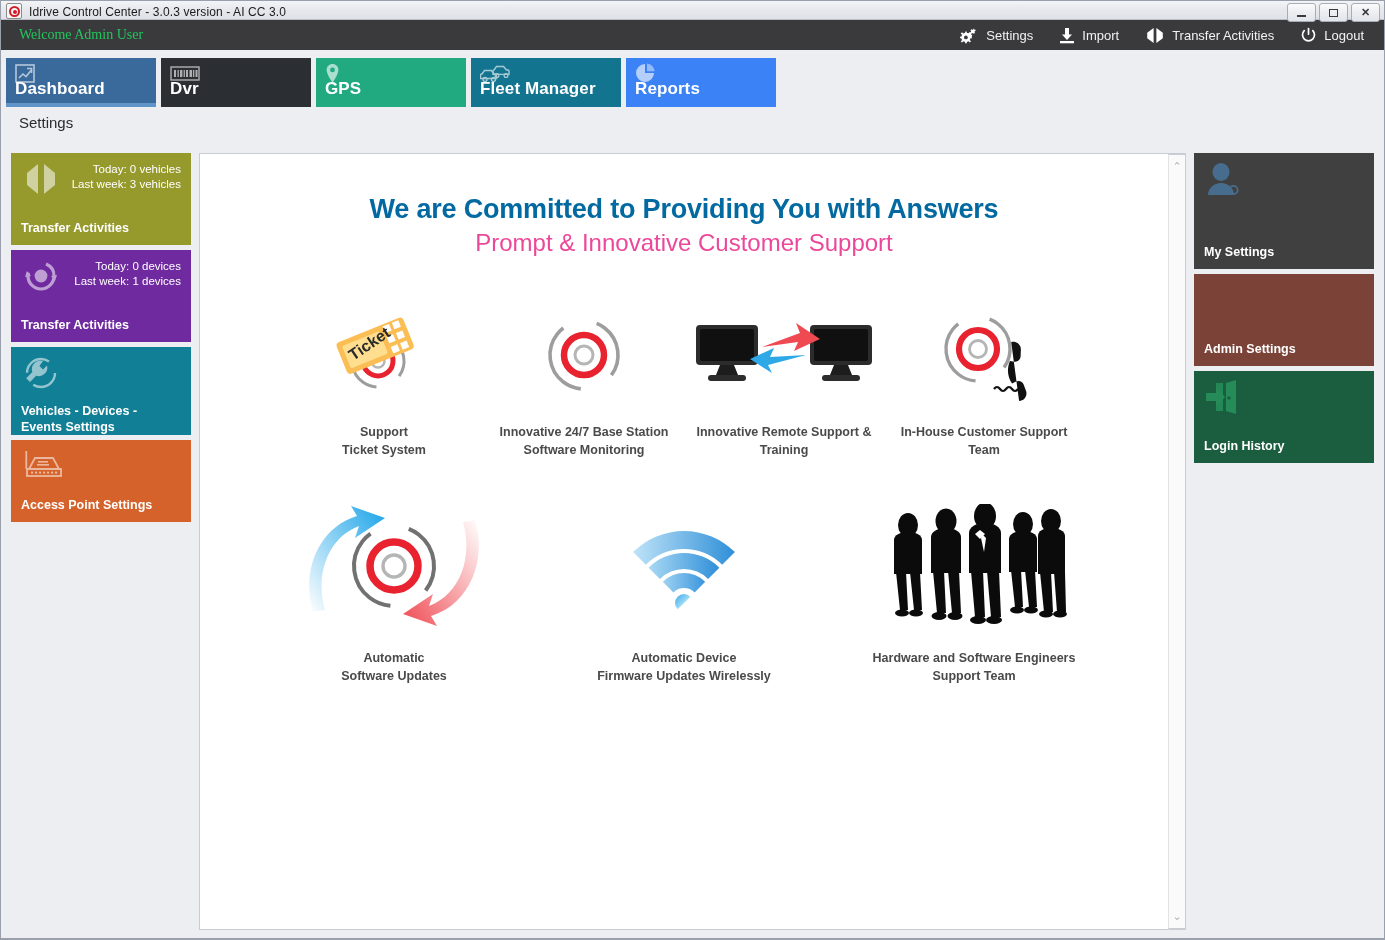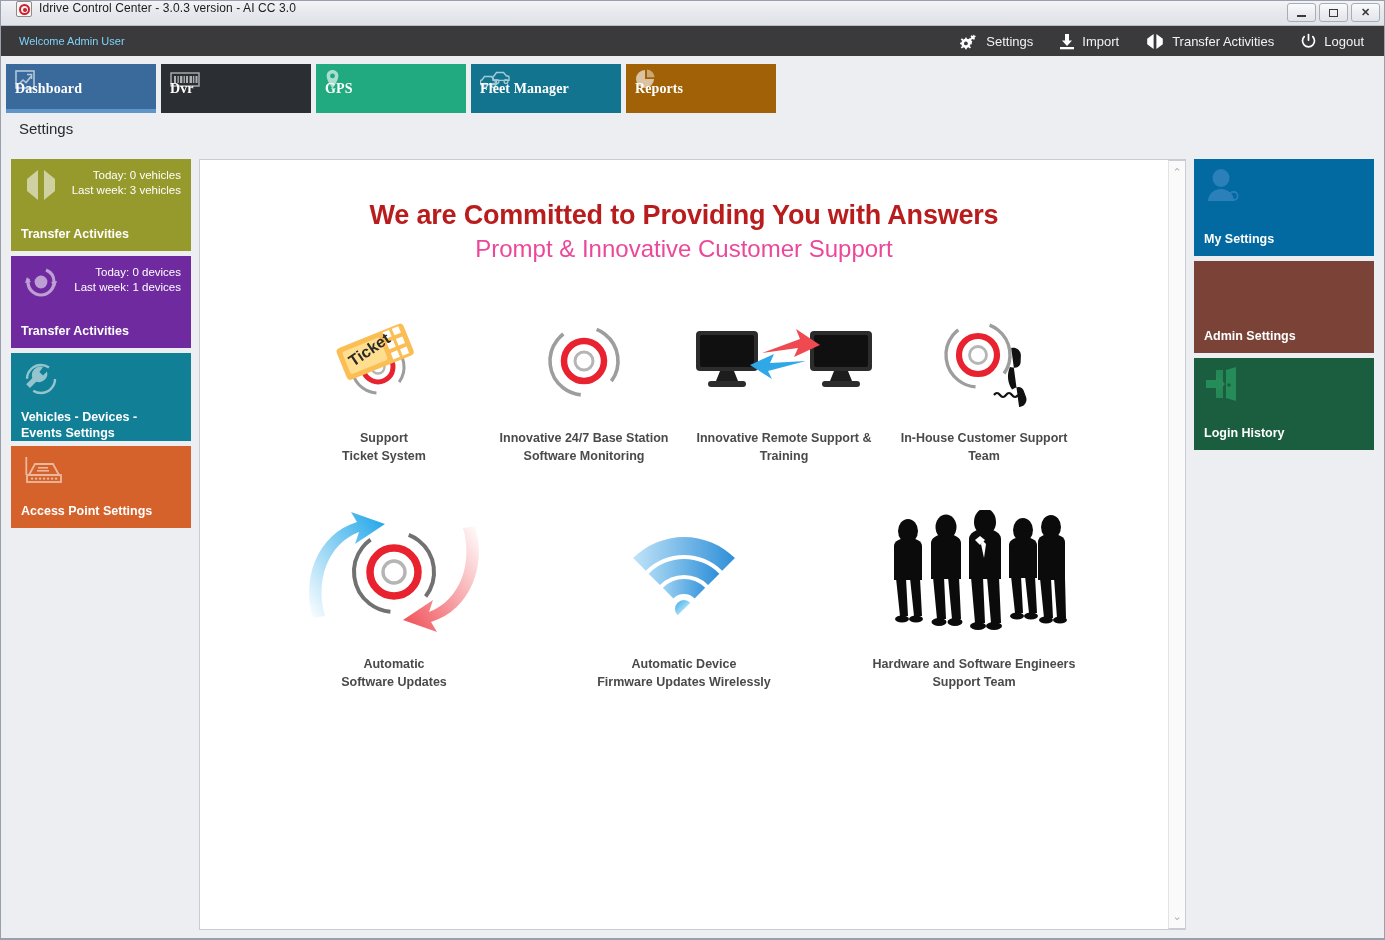--- a/index.html
+++ b/index.html
@@ -15,25 +15,25 @@
     left: 0; top: 0;
     width: 1385px; height: 940px;
     background: #eceef1;
     border: 1px solid #9aa0ab;
     border-bottom-width: 2px;
     display: flex; flex-direction: column;
   }
 
   
   .titlebar {
-    height: 25px;
+    height: 19px;
     background: linear-gradient(to bottom, #f3f4f7 0%, #e6e8ed 50%, #dfe2e8 100%);
     border-bottom: 1px solid #b9bdc6;
-    display: flex; align-items: flex-start;
-    padding-left: 15px;
+    display: flex; align-items: flex-end;
+    padding-left: 5px;
     flex: none;
     position: relative;
   }
   .app-logo {
     width: 16px; height: 16px;
     border: 1px solid #8c8c8c;
     border-radius: 2px;
     background: #f6f6f6;
     display: flex; align-items: center; justify-content: center;
     flex: none;
@@ -72,21 +72,21 @@
 
   
   .headerbar {
     height: 30px;
     background: #3a3a3c;
     display: flex; align-items: center;
     flex: none;
     color: #ffffff;
     padding: 0 8px 0 18px;
   }
-  .welcome { font-size: 11px; color: #7dd3fc; }
+  .welcome { font-size: 14px; color: #22c55e; font-family: Liberation Serif, serif; }
   .header-actions {
     margin-left: auto;
     display: flex; align-items: center; gap: 26px;
     padding-right: 12px;
   }
   .hdr-item {
     display: flex; align-items: center; gap: 7px;
     font-size: 13px; color: #f2f2f2;
     cursor: default;
   }
@@ -103,25 +103,24 @@
   }
   .tab {
     width: 150px; height: 49px;
     position: relative;
     padding: 5px 0 0 9px;
     color: #fff;
     overflow: hidden;
   }
   .tab .tab-icon { height: 21px; display: block; opacity: 0.62; }
   .tab .tab-label {
-    position: absolute; left: 9px; bottom: 16px;
-    font-size: 14px; font-weight: bold;
+    position: absolute; left: 9px; bottom: 8px;
+    font-size: 17px; font-weight: bold;
     letter-spacing: 0.1px;
     white-space: nowrap;
-    font-family: Liberation Serif, serif;
   }
   .tab.active:after {
     content: ""; position: absolute;
     left: 0; right: 0; bottom: 0; height: 4px;
     background: #5f95c9;
   }
 
   
   .section-title {
     height: 30px;
@@ -194,21 +193,21 @@
     line-height: 1.25;
     padding-top: 10px;
   }
 
   
   .support {
     padding: 40px 30px 0 30px;
     text-align: center;
   }
   .headline {
-    font-size: 27px; font-weight: bold; color: #b91c1c;
+    font-size: 27px; font-weight: bold; color: #0369a1;
     letter-spacing: -0.2px;
     margin: 0 0 4px 0;
   }
   .subhead {
     font-size: 24px; color: #ec4899; font-weight: normal;
     margin: 0 0 48px 0;
   }
   .feat-row {
     display: flex; justify-content: center;
     align-items: flex-start;
@@ -366,21 +365,21 @@
           <circle cx="17" cy="12.5" r="1.9" fill="none" stroke="#ffffff" stroke-width="1.3"></circle>
           <circle cx="26" cy="12.5" r="1.9" fill="none" stroke="#ffffff" stroke-width="1.3"></circle>
           <path d="M2 11l2.5-3.5h7L14 11h1.5a1 1 0 0 1 1 1v3.5h-16V12a1 1 0 0 1 1-1z" fill="none" stroke="#ffffff" stroke-width="1.4"></path>
           <circle cx="5" cy="16.5" r="2" fill="none" stroke="#ffffff" stroke-width="1.3"></circle>
           <circle cx="13.5" cy="16.5" r="2" fill="none" stroke="#ffffff" stroke-width="1.3"></circle>
         </svg>
       </span>
       <span class="tab-label">Fleet Manager</span>
     </div>
 
-    <div class="tab" style="background:#a16207">
+    <div class="tab" style="background:#3b82f6">
       <span class="tab-icon">
         <svg width="21" height="21" viewBox="0 0 21 21">
           <path d="M10 1a9 9 0 1 0 9 9h-9z" fill="#ffffff"></path>
           <path d="M12 0.6v7.6h7.6A8 8 0 0 0 12 .6z" fill="#ffffff" opacity="0.72"></path>
         </svg>
       </span>
       <span class="tab-label">Reports</span>
     </div>
 
   </div>
@@ -664,21 +663,21 @@
       </div>
 
       <div class="scrollbar">
         <span class="sb-arrow">⌃</span>
         <span class="sb-arrow">⌄</span>
       </div>
     </div>
 
     <div class="side">
 
-      <div class="tile" style="background:#0369a1;height:97px">
+      <div class="tile" style="background:#404040;height:116px">
         <div class="tile-top">
           <span class="tile-icon">
             <svg width="40" height="34" viewBox="0 0 40 34">
               <ellipse cx="17" cy="10" rx="8.5" ry="9" fill="#4e93cf"></ellipse>
               <path d="M4 33c0-7 6-12 13-12s13 5 13 12z" fill="#4e93cf"></path>
               <circle cx="29.5" cy="28" r="4.2" fill="none" stroke="#4e93cf" stroke-width="1.8"></circle>
             </svg>
           </span>
         </div>
         <div class="tile-label">My Settings</div>

